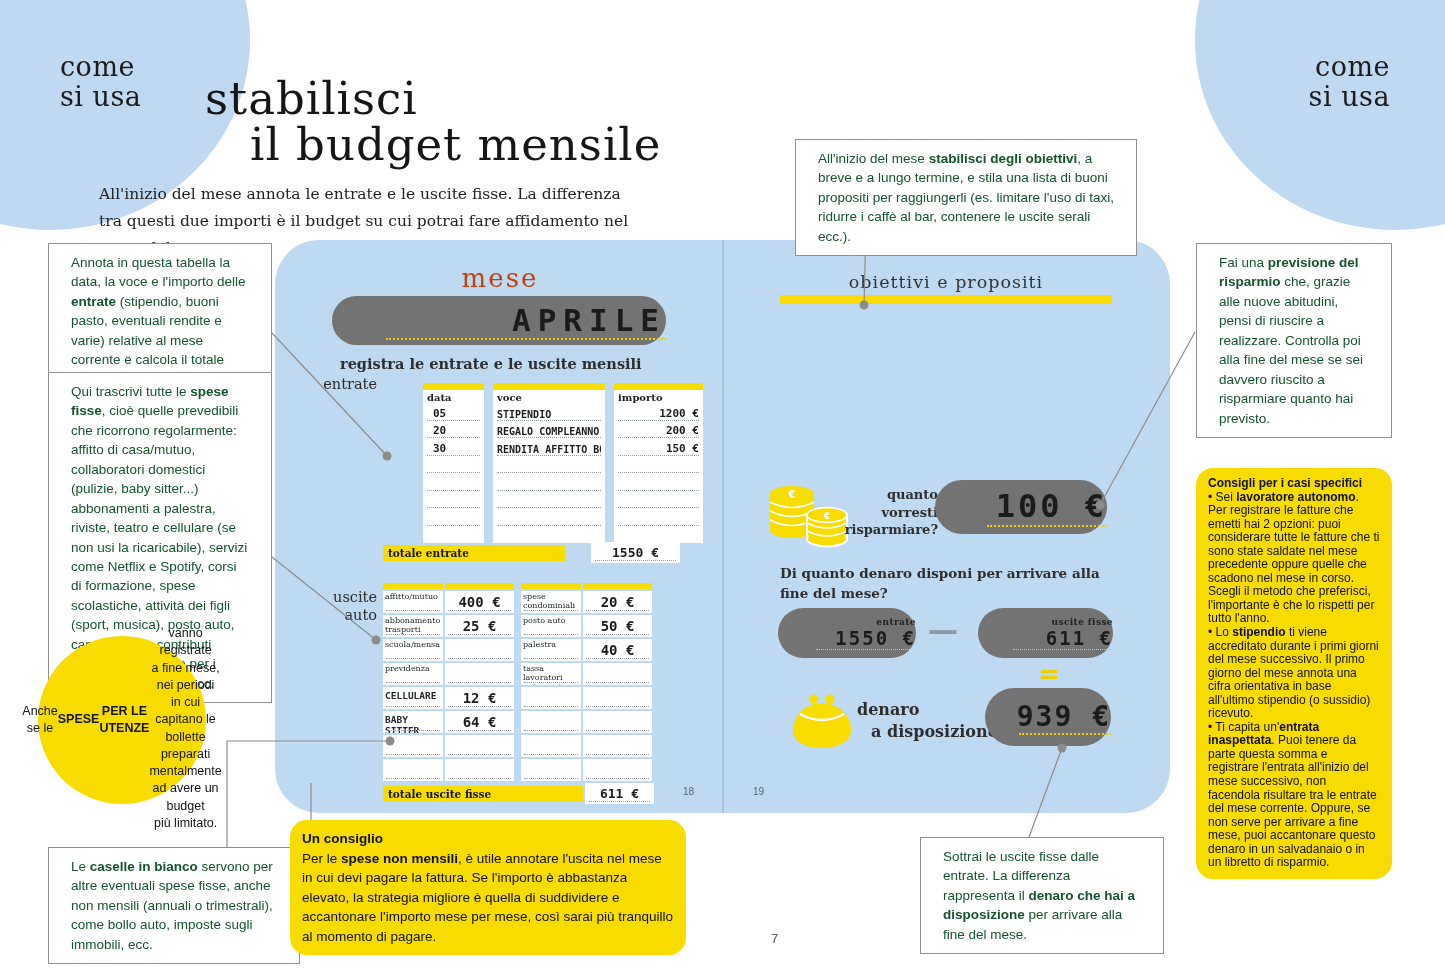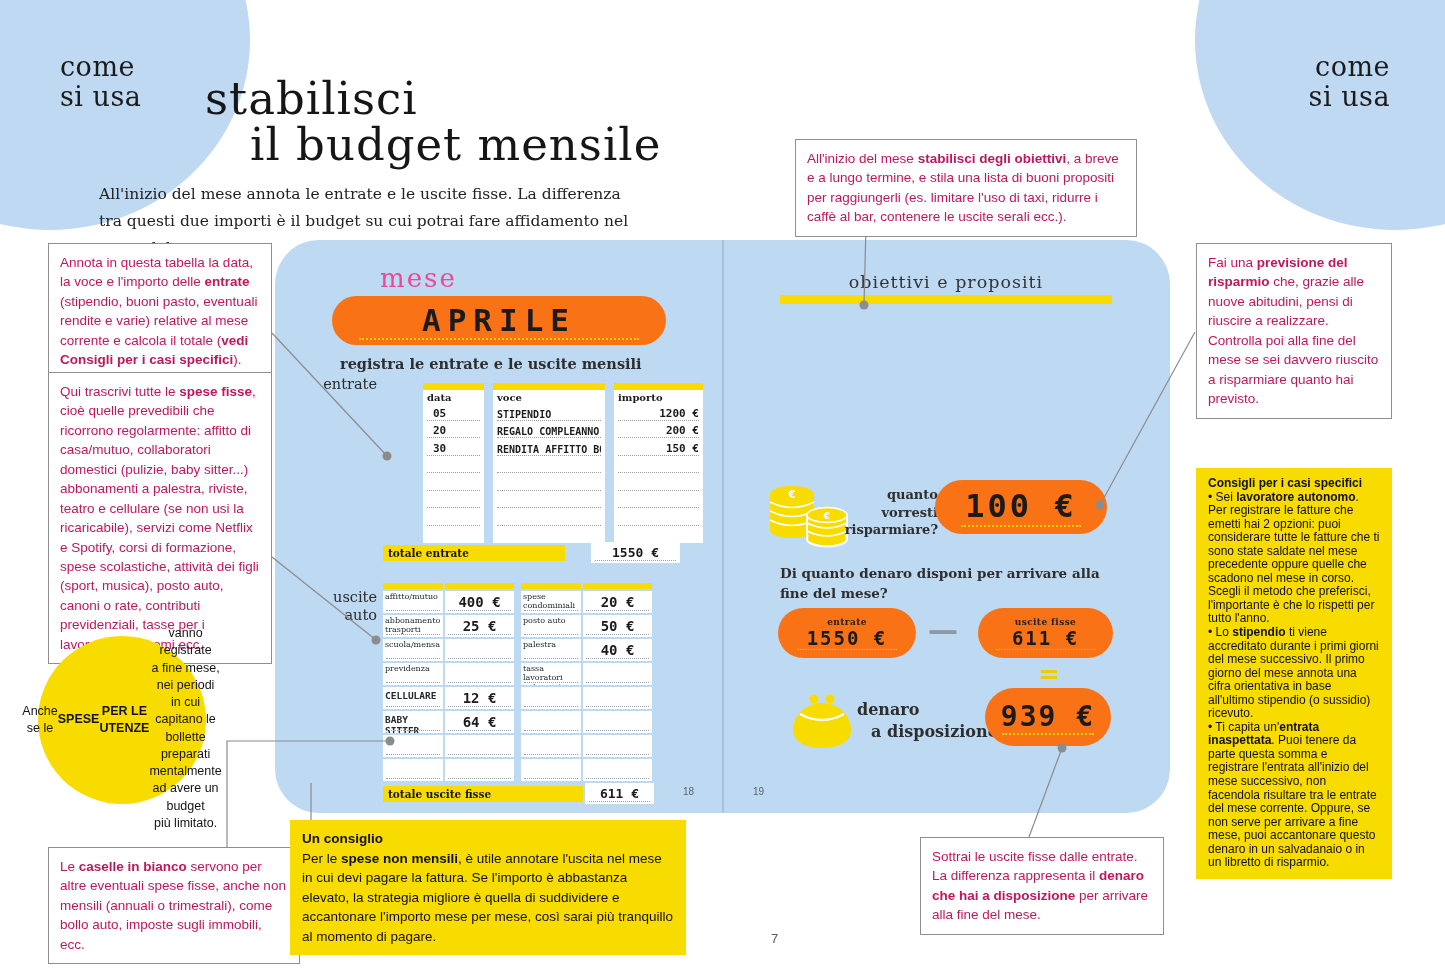--- a/index.html
+++ b/index.html
@@ -5,27 +5,27 @@
   html,body{margin:0;padding:0;background:#ffffff;}
   .canvas{position:relative;width:1445px;height:974px;background:#fff;overflow:hidden;
           font-family:"Liberation Sans",sans-serif;color:#141414;}
   .abs{position:absolute;}
   .slab{font-family:"DejaVu Serif",serif;}
   .hand{font-family:"DejaVu Sans Mono",monospace;font-weight:700;color:#1b1b1b;}
   .corner{background:#bfd9f2;border-radius:50%;z-index:0;}
   .corner-label{font-family:"DejaVu Serif",serif;font-size:27px;line-height:1.12;color:#1b1b1b;z-index:1;letter-spacing:0.5px;}
   .title{font-family:"DejaVu Serif",serif;font-size:45px;color:#161616;letter-spacing:1px;z-index:2;}
   .intro{font-family:"DejaVu Serif",serif;font-size:15.5px;line-height:1.75;color:#222;}
-  .whitebox{background:#fff;border:1.5px solid #8f8f8f;padding:9px 11px;font-size:13.5px;
-            line-height:1.44;color:#be185d;z-index:10;box-sizing:border-box;}
+  .whitebox{background:#fff;border:1.5px solid #8f8f8f;padding:9px 22px;font-size:13.5px;
+            line-height:1.44;color:#14532d;z-index:10;box-sizing:border-box;}
   .yellowbox{background:#f8dc00;padding:9px 12px;font-size:13.5px;line-height:1.45;color:#101010;z-index:10;box-sizing:border-box;}
   .panel{background:#bed9f2;border-radius:44px;z-index:1;}
   .fold{background:rgba(110,135,160,0.28);width:2px;z-index:2;}
   .pgnum-in{font-size:10px;color:#5c6670;z-index:3;}
-  .pill{background:#f97316;border-radius:30px;display:flex;flex-direction:column;align-items:center;
+  .pill{background:#737373;border-radius:30px;display:flex;flex-direction:column;align-items:flex-end;
         justify-content:center;z-index:3;box-sizing:border-box;}
   .pill-label{font-family:"DejaVu Serif",serif;font-size:9px;font-weight:700;color:#222;letter-spacing:0.4px;}
   .ydots{border-bottom:2px dotted #f0d200;}
   .heading-slab{font-family:"DejaVu Serif",serif;font-weight:700;color:#2e2e2e;}
   
   .etable{display:flex;gap:9px;z-index:3;}
   .ecol{background:#fff;}
   .ybar{height:7px;background:#f8dc00;}
   .colhead{font-size:10px;font-weight:700;padding:2px 4px 0;color:#1d1d1d;}
   .erow{height:16.5px;margin:0 4px;border-bottom:1px dotted #98a0a8;font-size:11px;
@@ -73,21 +73,21 @@
 
   <div class="abs title" style="left:205px;top:72px;">stabilisci</div>
   <div class="abs title" style="left:250px;top:118px;">il budget mensile</div>
   <div class="abs intro" style="left:99px;top:181px;width:530px;z-index:2;">All'inizio del mese annota le entrate e le uscite fisse. La differenza tra questi due importi è il budget su cui potrai fare affidamento nel corso del mese.</div>
 
   <div class="abs panel" style="left:275px;top:240px;width:895px;height:573px;"></div>
   <div class="abs fold" style="left:722px;top:240px;height:573px;"></div>
   <div class="abs pgnum-in" style="left:683px;top:786px;">18</div>
   <div class="abs pgnum-in" style="left:753px;top:786px;">19</div>
 
-  <div class="abs heading-slab" style="left:380px;top:263px;width:240px;font-size:26px;letter-spacing:2px;z-index:3;font-weight:400;color:#ec4899;">mese</div>
+  <div class="abs heading-slab" style="left:380px;top:263px;width:240px;text-align:center;font-size:26px;letter-spacing:2px;z-index:3;font-weight:400;color:#c2410c;">mese</div>
   <div class="abs pill" style="left:332px;top:296px;width:334px;height:49px;">
     <div class="hand" style="font-size:31px;letter-spacing:7px;">APRILE</div>
     <div class="ydots" style="width:280px;"></div>
   </div>
   <div class="abs heading-slab" style="left:340px;top:355px;width:320px;font-size:14.5px;z-index:3;">registra le entrate e le uscite mensili</div>
 
   <div class="abs heading-slab" style="left:293px;top:376px;width:84px;text-align:right;font-size:14.5px;z-index:3;font-weight:400;color:#2b2b2b;">entrate</div>
 
   <div class="abs etable" style="left:383px;top:383px;padding-left:40px;">
     <div class="ecol" style="width:61px;">
@@ -308,28 +308,28 @@
 
   <div class="abs whitebox" style="left:48px;top:243px;width:224px;">Annota in questa tabella la data, la voce e l'importo delle <b>entrate</b> (stipendio, buoni pasto, eventuali rendite e varie) relative al mese corrente e calcola il totale (<b>vedi Consigli per i casi specifici</b>).</div>
   <div class="abs whitebox" style="left:48px;top:372px;width:224px;">Qui trascrivi tutte le <b>spese fisse</b>, cioè quelle prevedibili che ricorrono regolarmente: affitto di casa/mutuo, collaboratori domestici (pulizie, baby sitter...) abbonamenti a palestra, riviste, teatro e cellulare (se non usi la ricaricabile), servizi come Netflix e Spotify, corsi di formazione, spese scolastiche, attività dei figli (sport, musica), posto auto, canoni o rate, contributi previdenziali, tasse per i lavoratori autonomi ecc.</div>
   <div class="abs" style="left:38px;top:636px;width:168px;height:168px;background:#f8dc00;border-radius:50%;z-index:10;
               display:flex;align-items:center;justify-content:center;text-align:center;font-size:12.5px;line-height:1.38;">Anche<br>se le <b>SPESE</b><br><b>PER LE UTENZE</b><br>vanno registrate<br>a fine mese, nei periodi<br>in cui capitano le bollette<br>preparati mentalmente<br>ad avere un budget<br>più limitato.</div>
   <div class="abs whitebox" style="left:48px;top:847px;width:252px;">Le <b>caselle in bianco</b> servono per altre eventuali spese fisse, anche non mensili (annuali o trimestrali), come bollo auto, imposte sugli immobili, ecc.</div>
 
   <div class="abs whitebox" style="left:795px;top:139px;width:342px;">All'inizio del mese <b>stabilisci degli obiettivi</b>, a breve e a lungo termine, e stila una lista di buoni propositi per raggiungerli (es. limitare l'uso di taxi, ridurre i caffè al bar, contenere le uscite serali ecc.).</div>
   <div class="abs whitebox" style="left:1196px;top:243px;width:196px;">Fai una <b>previsione del risparmio</b> che, grazie alle nuove abitudini, pensi di riuscire a realizzare. Controlla poi alla fine del mese se sei davvero riuscito a risparmiare quanto hai previsto.</div>
 
-  <div class="abs yellowbox" style="left:1196px;top:468px;width:196px;font-size:12px;line-height:1.13;">
+  <div class="abs yellowbox" style="left:1196px;top:468px;width:196px;font-size:12px;line-height:1.13;border-radius:17px;">
     <div style="font-weight:700;">Consigli per i casi specifici</div>
     <div>• Sei <b>lavoratore autonomo</b>. Per registrare le fatture che emetti hai 2 opzioni: puoi considerare tutte le fatture che ti sono state saldate nel mese precedente oppure quelle che scadono nel mese in corso. Scegli il metodo che preferisci, l'importante è che lo rispetti per tutto l'anno.</div>
     <div>• Lo <b>stipendio</b> ti viene accreditato durante i primi giorni del mese successivo. Il primo giorno del mese annota una cifra orientativa in base all'ultimo stipendio (o sussidio) ricevuto.</div>
     <div>• Ti capita un'<b>entrata inaspettata</b>. Puoi tenere da parte questa somma e registrare l'entrata all'inizio del mese successivo, non facendola risultare tra le entrate del mese corrente. Oppure, se non serve per arrivare a fine mese, puoi accantonare questo denaro in un salvadanaio o in un libretto di risparmio.</div>
   </div>
 
-  <div class="abs yellowbox" style="left:290px;top:820px;width:396px;">
+  <div class="abs yellowbox" style="left:290px;top:820px;width:396px;border-radius:17px;">
     <div style="font-weight:700;">Un consiglio</div>
     <div>Per le <b>spese non mensili</b>, è utile annotare l'uscita nel mese in cui devi pagare la fattura. Se l'importo è abbastanza elevato, la strategia migliore è quella di suddividere e accantonare l'importo mese per mese, così sarai più tranquillo al momento di pagare.</div>
   </div>
 
   <div class="abs whitebox" style="left:920px;top:837px;width:244px;">Sottrai le uscite fisse dalle entrate. La differenza rappresenta il <b>denaro che hai a disposizione</b> per arrivare alla fine del mese.</div>
 
   <div class="abs footer-num" style="left:667px;top:931px;">6</div>
   <div class="abs footer-num" style="left:771px;top:931px;">7</div>
 
 </div>

